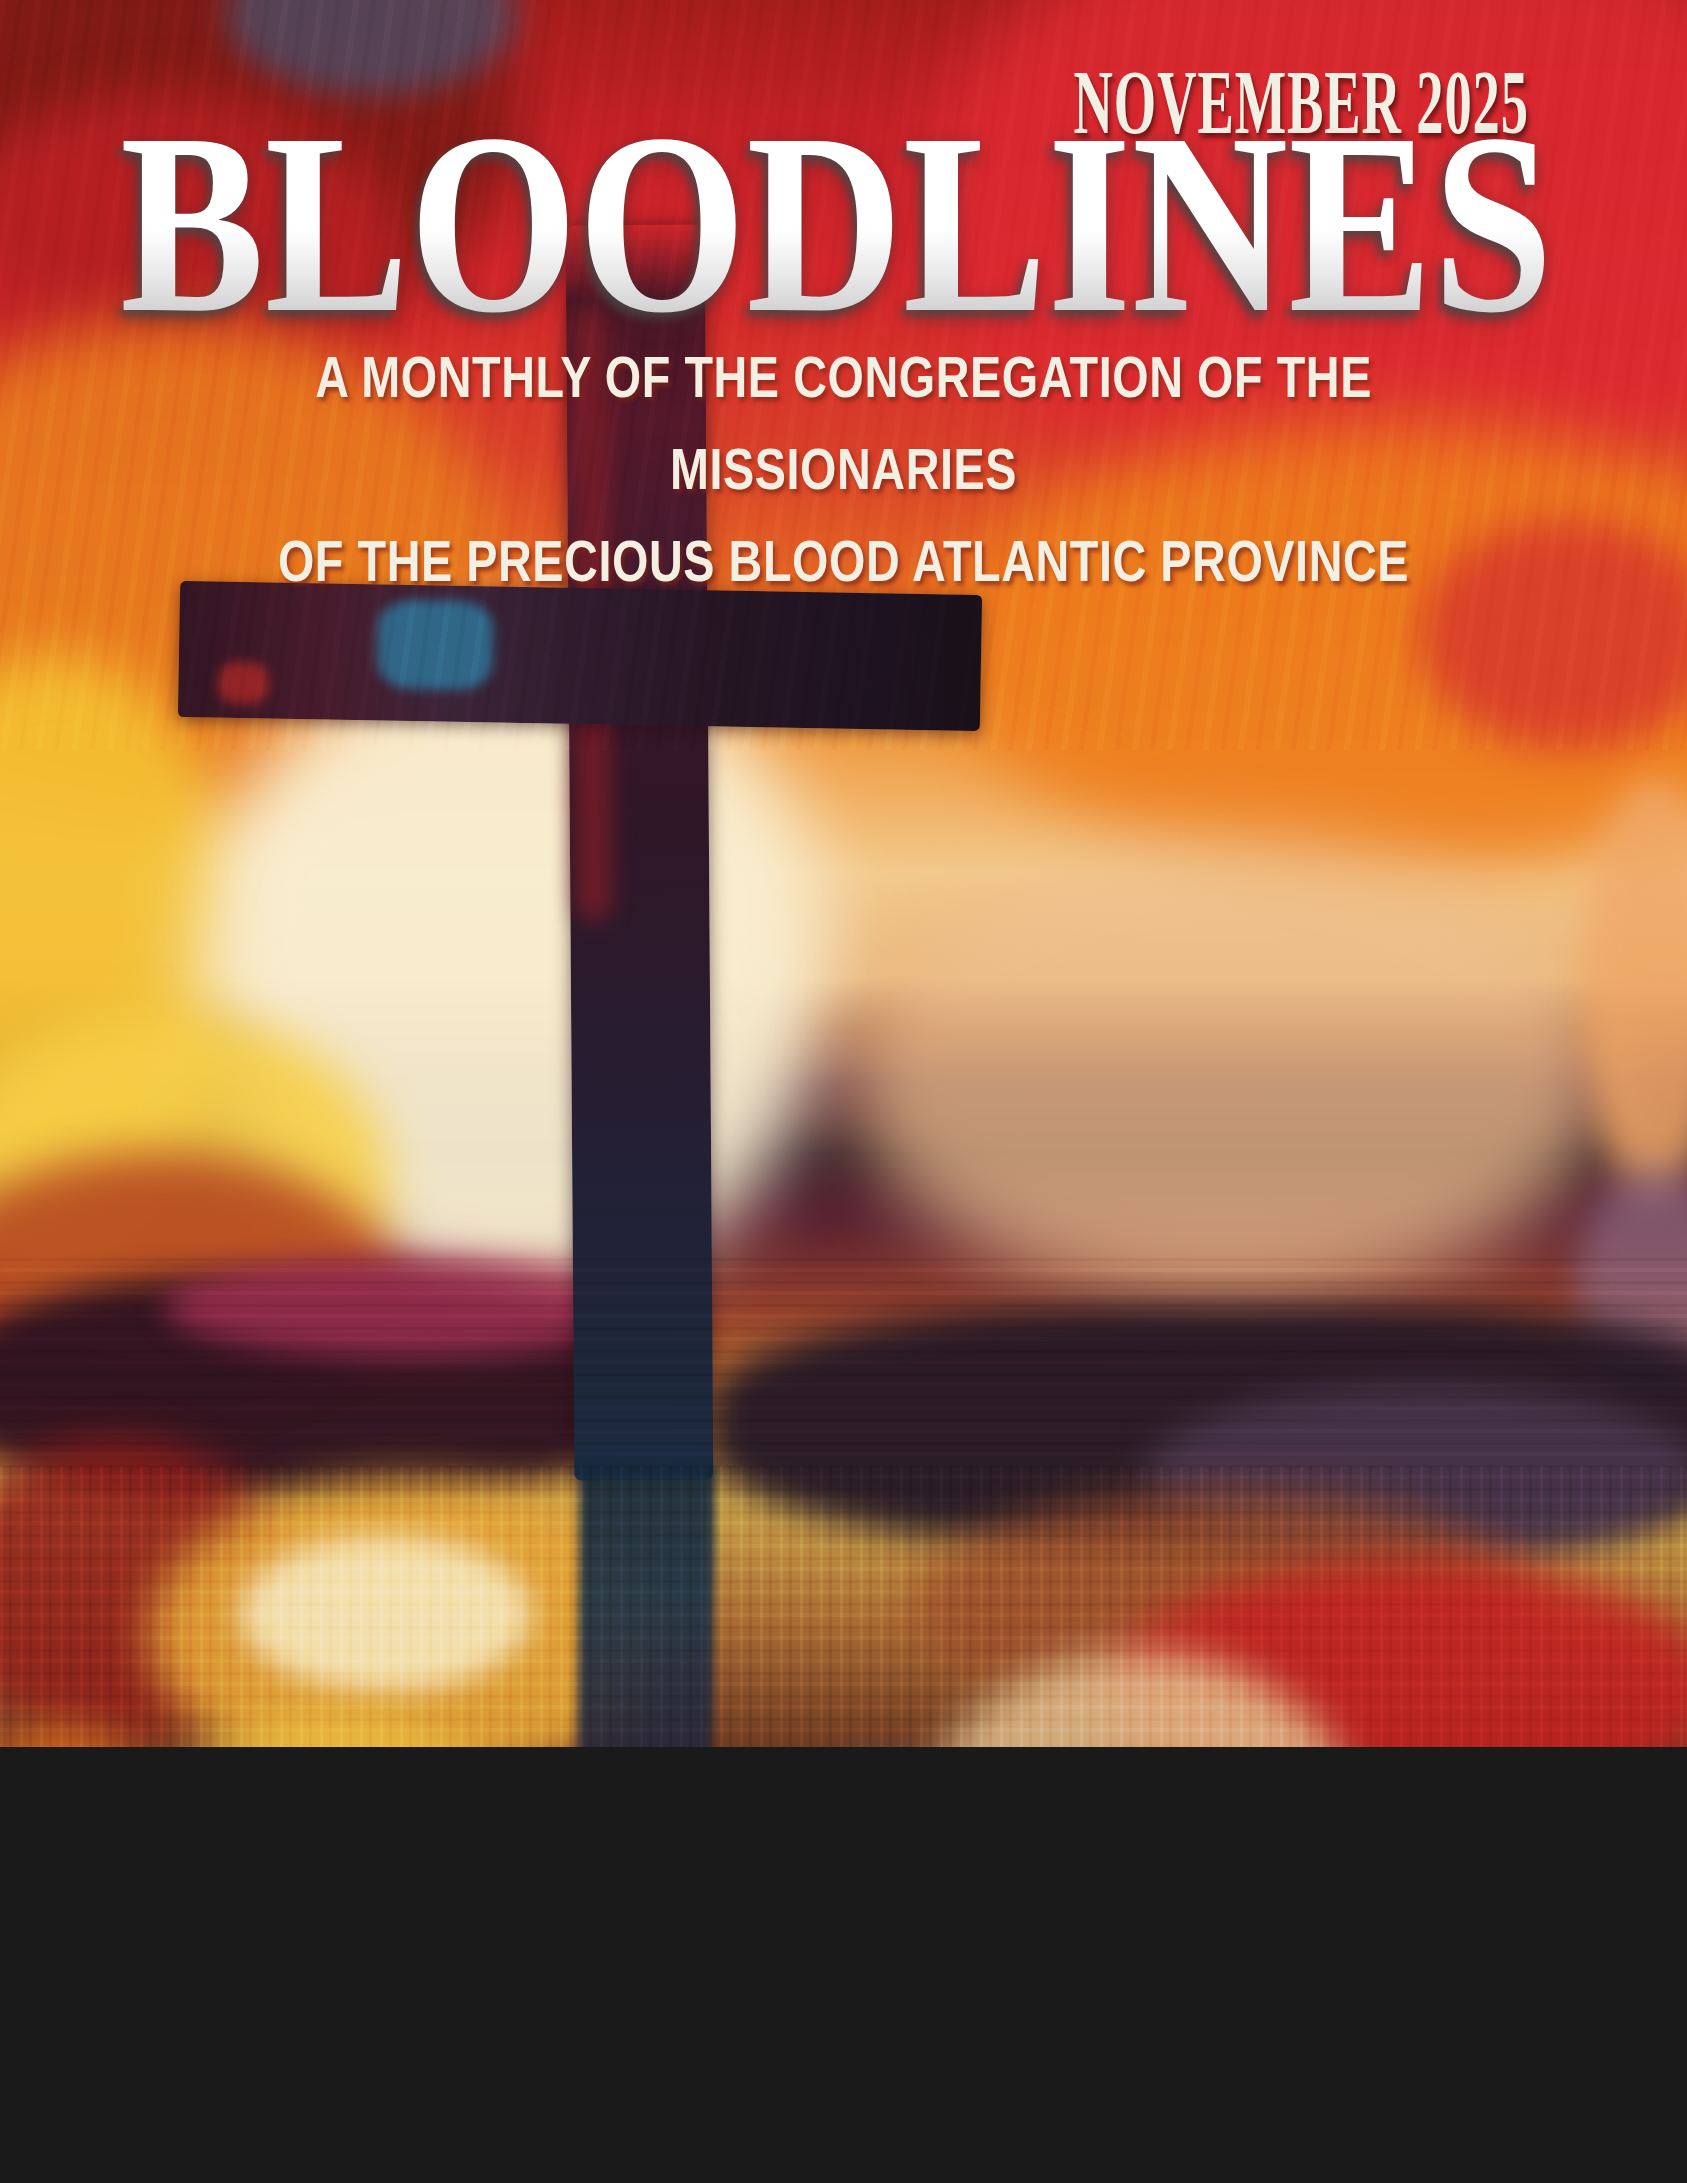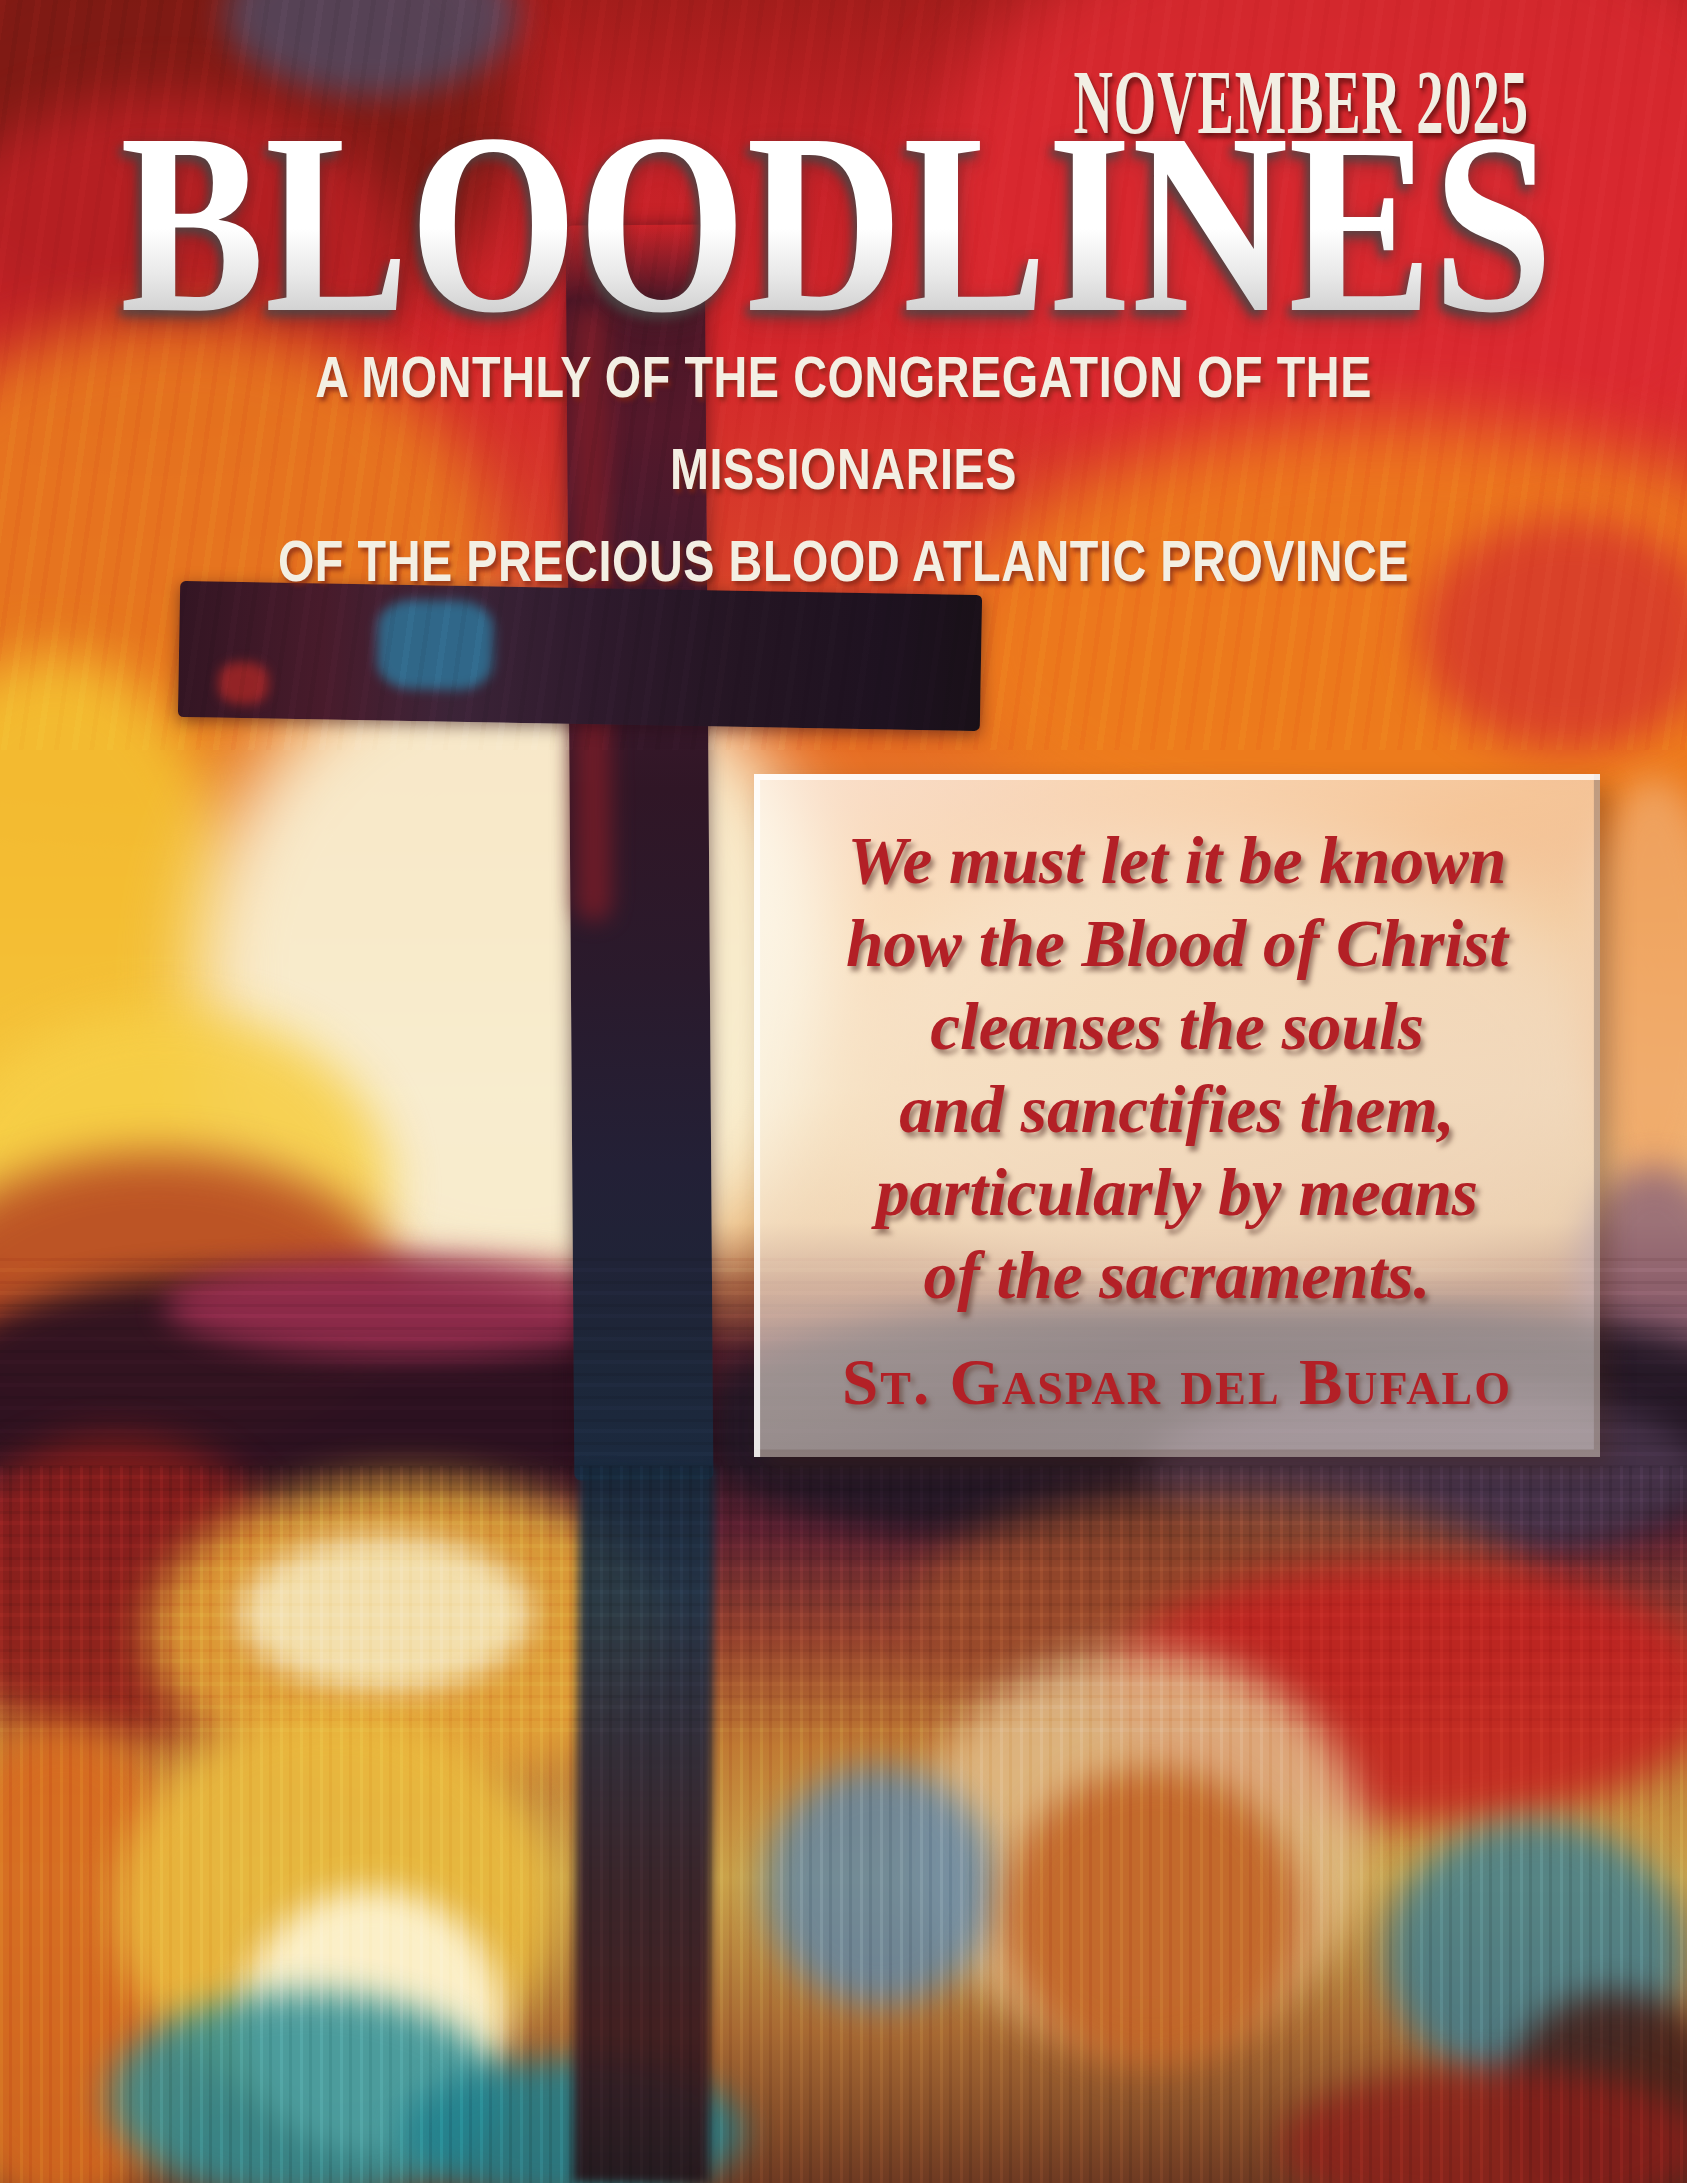--- a/index.html
+++ b/index.html
@@ -1,18 +1,18 @@
 <!DOCTYPE html>
 <html style="font-size:11px"><head>
 <meta charset="utf-8">
 <style>
   html,body{margin:0;padding:0;background:#1a1a1a;}
   .page{
     position:relative;
-    width:1687px;height:2183px;
+    width:1687px;height:1747px;
     overflow:hidden;
     background:linear-gradient(180deg,
       #a31d1b 0%, #c52127 8%, #d3262b 16%, #d8402a 26%,
       #e56b22 34%, #ef993f 42%, #f3c98c 50%, #e8b477 56%,
       #9e5a3c 59%, #53202c 62%, #2e1420 66%, #5b2030 70%,
       #94412c 75%, #c07a33 80%, #caa24a 86%, #a86a33 93%, #6e3a22 100%);
     font-family:"Liberation Serif", serif;
   }
   
   .blob{position:absolute;border-radius:50%;filter:blur(30px);opacity:.88;}
@@ -149,26 +149,15 @@
     <div class="tex-v"></div>
   </div>
 
   <div class="issue-date">NOVEMBER 2025</div>
   <h1 class="title">BLOODLINES</h1>
   <div class="subtitle">
     <div>A MONTHLY OF THE CONGREGATION OF THE MISSIONARIES</div>
     <div>OF THE PRECIOUS BLOOD ATLANTIC PROVINCE</div>
   </div>
 
-  <div class="quote-box">
-    <div class="quote-text">
-      <div>We must let it be known</div>
-      <div>how the Blood of Christ</div>
-      <div>cleanses the souls</div>
-      <div>and sanctifies them,</div>
-      <div>particularly by means</div>
-      <div>of the sacraments.</div>
-    </div>
-    <div class="attribution">St. Gaspar del Bufalo</div>
-  </div>
 
 </div>
 
 
 </body></html>

